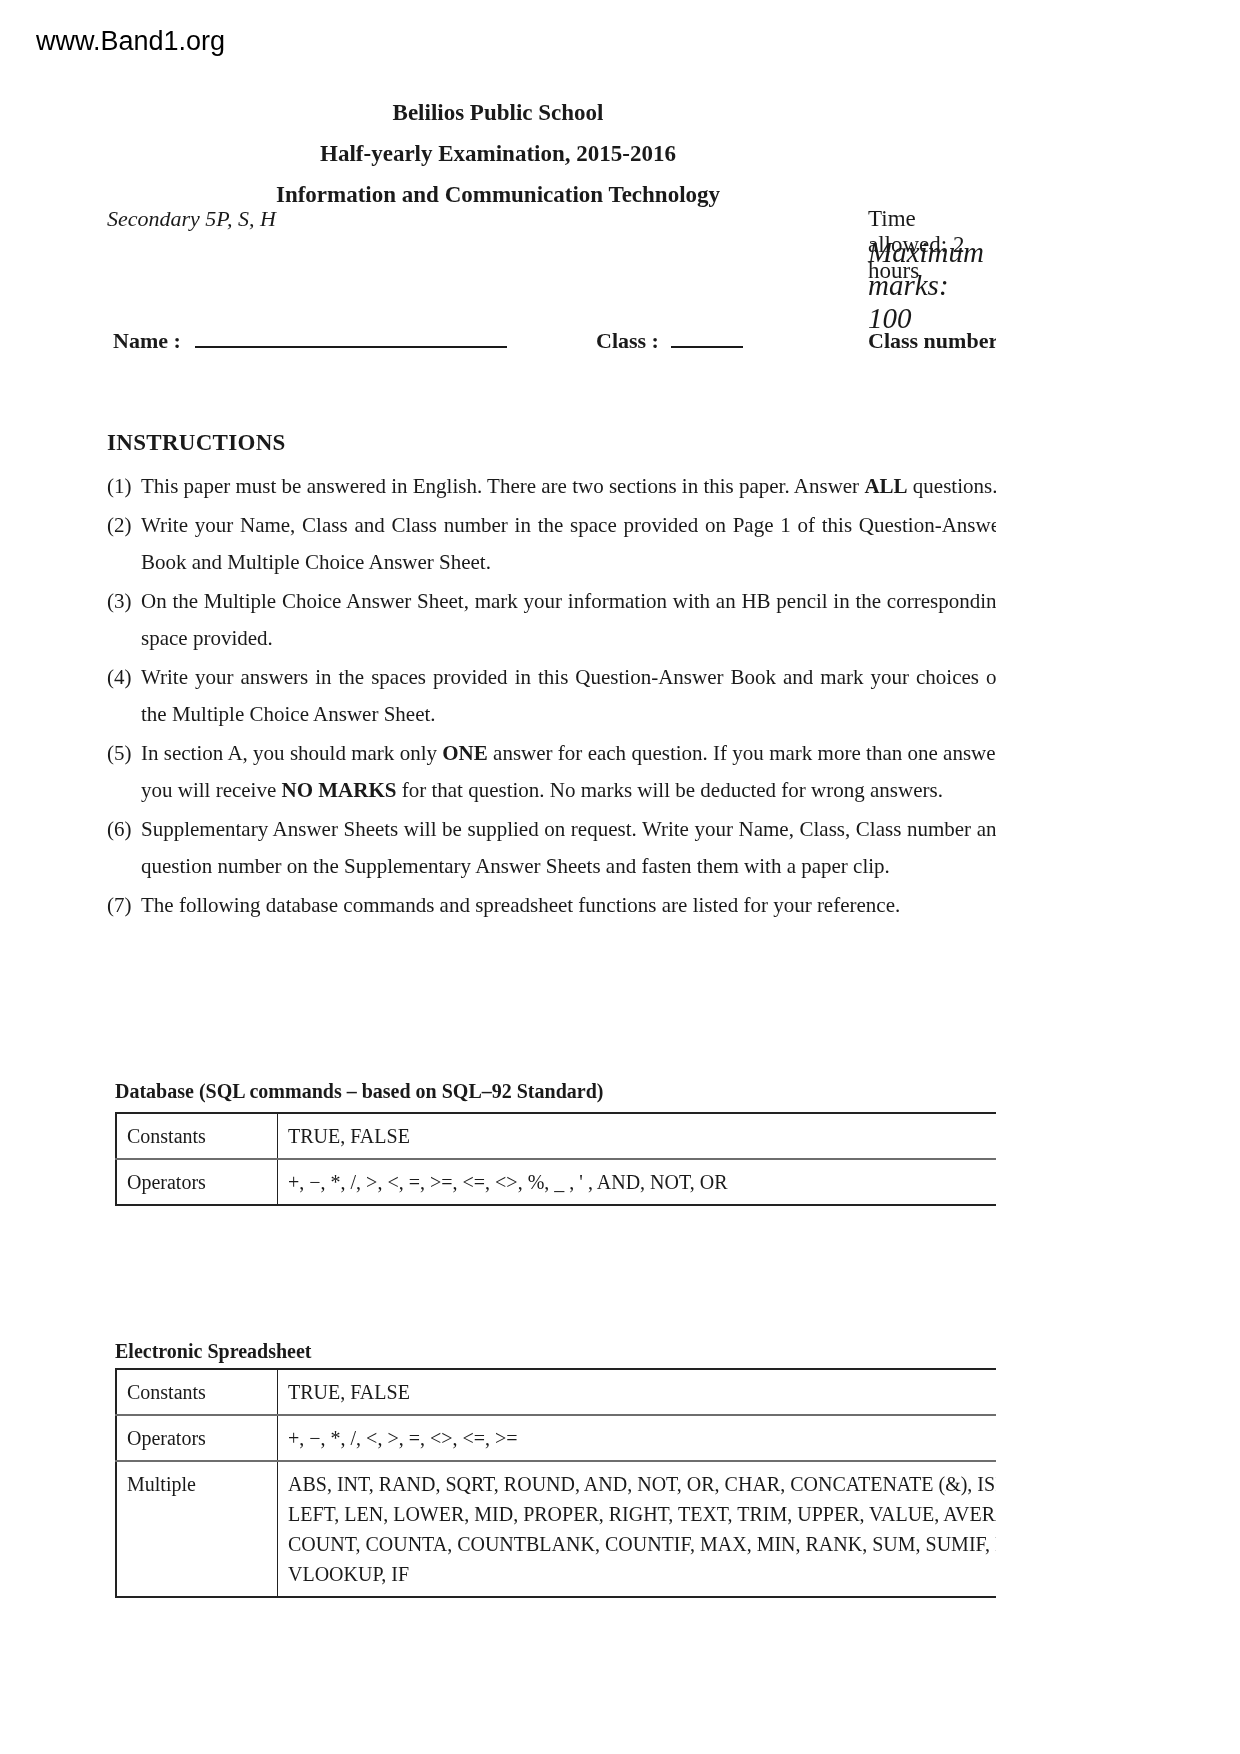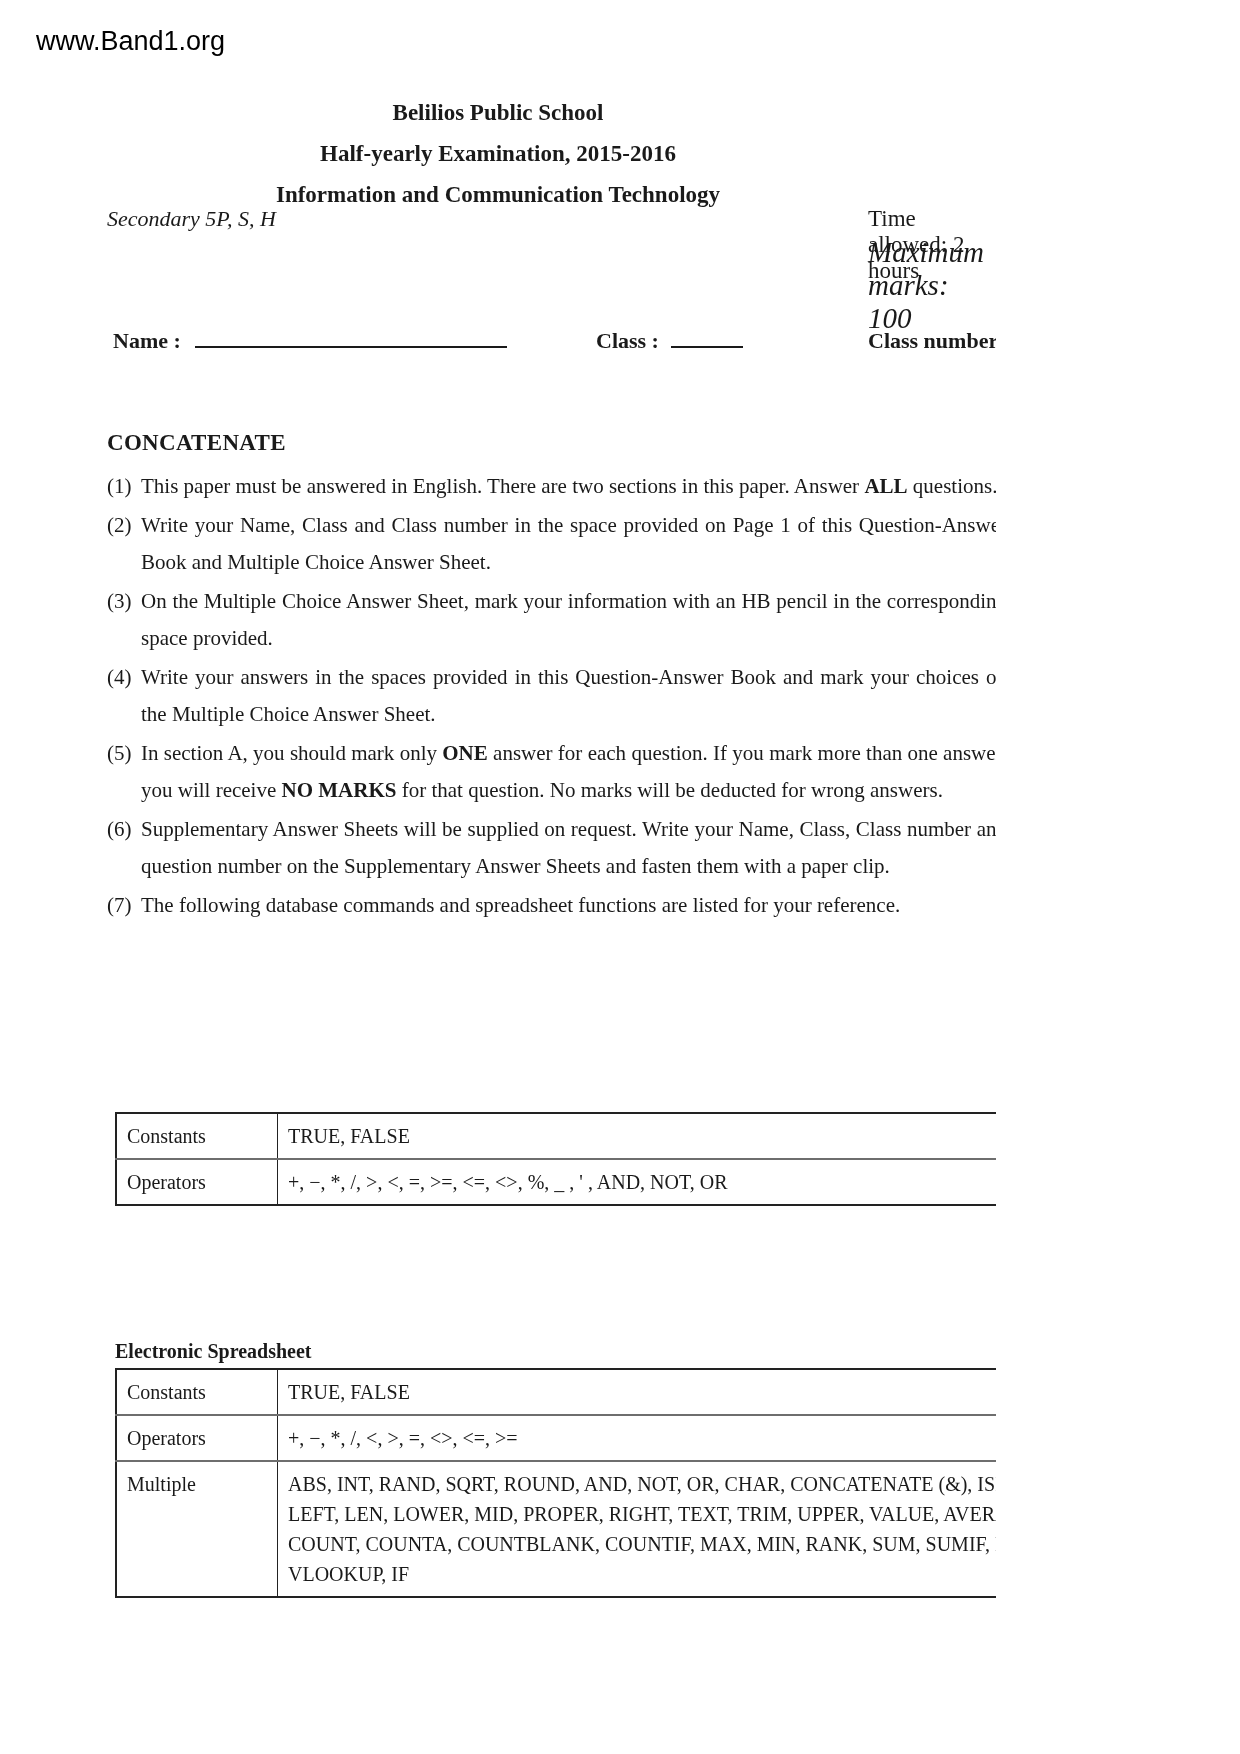--- a/index.html
+++ b/index.html
@@ -106,21 +106,21 @@
       <span>Name :</span><span class="blank w-name"></span>
     </span>
     <span class="field f-class">
       <span>Class :</span><span class="blank w-class"></span>
     </span>
     <span class="field f-number">
       <span>Class number :</span><span class="blank w-number"></span>
     </span>
   </div>
 
-  <div class="abs instructions-title">CONCATENATE</div>
+  <div class="abs instructions-title">INSTRUCTIONS</div>
   <div class="abs instructions-list" id="instructions-list">
       <div class="inst-item">
         <span class="inst-num">(1)</span>
         <span class="inst-txt"><span>This paper must be answered in English. There are two sections in this paper. Answer </span><b>ALL</b><span> questions.</span></span>
       </div>
       <div class="inst-item">
         <span class="inst-num">(2)</span>
         <span class="inst-txt"><span>Write your Name, Class and Class number in the space provided on Page 1 of this Question-Answer Book and Multiple Choice Answer Sheet.</span></span>
       </div>
       <div class="inst-item">
@@ -138,20 +138,21 @@
       <div class="inst-item">
         <span class="inst-num">(6)</span>
         <span class="inst-txt"><span>Supplementary Answer Sheets will be supplied on request. Write your Name, Class, Class number and question number on the Supplementary Answer Sheets and fasten them with a paper clip.</span></span>
       </div>
       <div class="inst-item">
         <span class="inst-num">(7)</span>
         <span class="inst-txt"><span>The following database commands and spreadsheet functions are listed for your reference.</span></span>
       </div>
     </div>
 
+  <div class="abs tbl-title db">Database (SQL commands – based on SQL–92 Standard)</div>
   <table class="abs ref" id="db-table">
       <tbody>
         <tr>
           <td class="lbl">Constants</td>
           <td class="val">TRUE, FALSE</td>
         </tr>
         <tr>
           <td class="lbl">Operators</td>
           <td class="val">+, −, *, /, &gt;, &lt;, =, &gt;=, &lt;=, &lt;&gt;, %, _ , ' , AND, NOT, OR</td>
         </tr>

